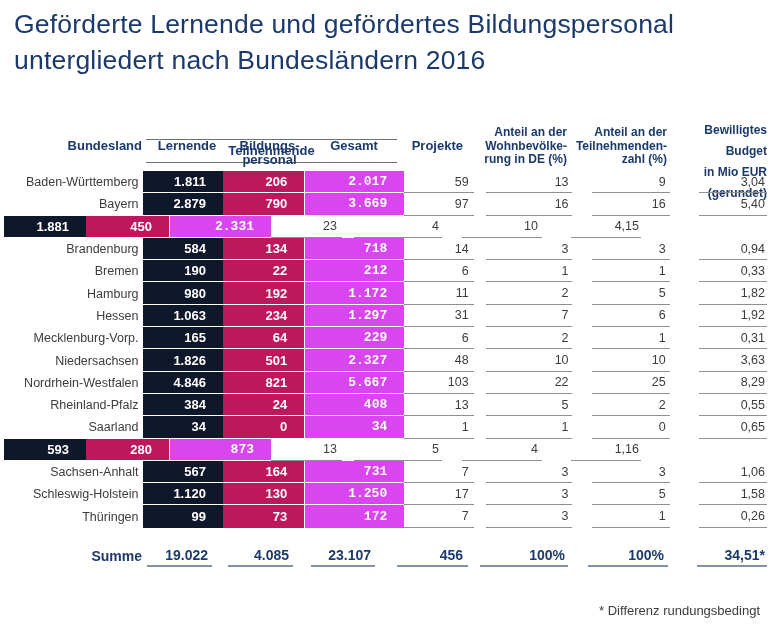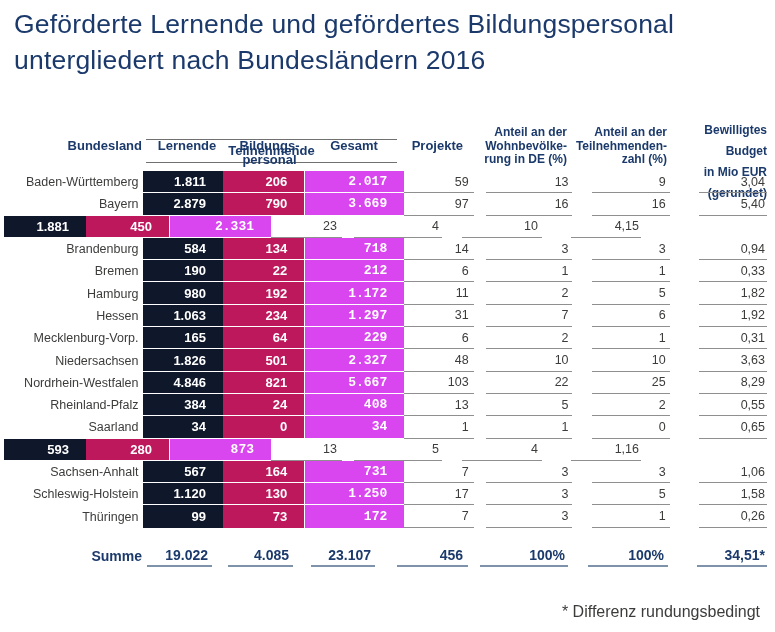--- a/index.html
+++ b/index.html
@@ -62,21 +62,21 @@
     height: 22px; border-bottom: 2px solid #7e93aa;
     display: flex; align-items: center; justify-content: flex-end;
     padding-right: 4px;
   }
   .sl-g  { margin-left: 1px; width: 65px; }
   .sl-gr { width: 65px; }
   .sl-b  { width: 64px; }
   .sumcell { border-bottom: 2px solid #7e93aa; }
   .footnote {
     position: absolute; top: 603px; right: 15px;
-    font-size: 16px; color: #3c3c3b;
+    font-size: 13px; color: #3c3c3b;
   }
 </style>
 </head>
 <body>
 
 <div class="title">
   <div>Geförderte Lernende und gefördertes Bildungspersonal</div>
   <div>untergliedert nach Bundesländern 2016</div>
 </div>
 

